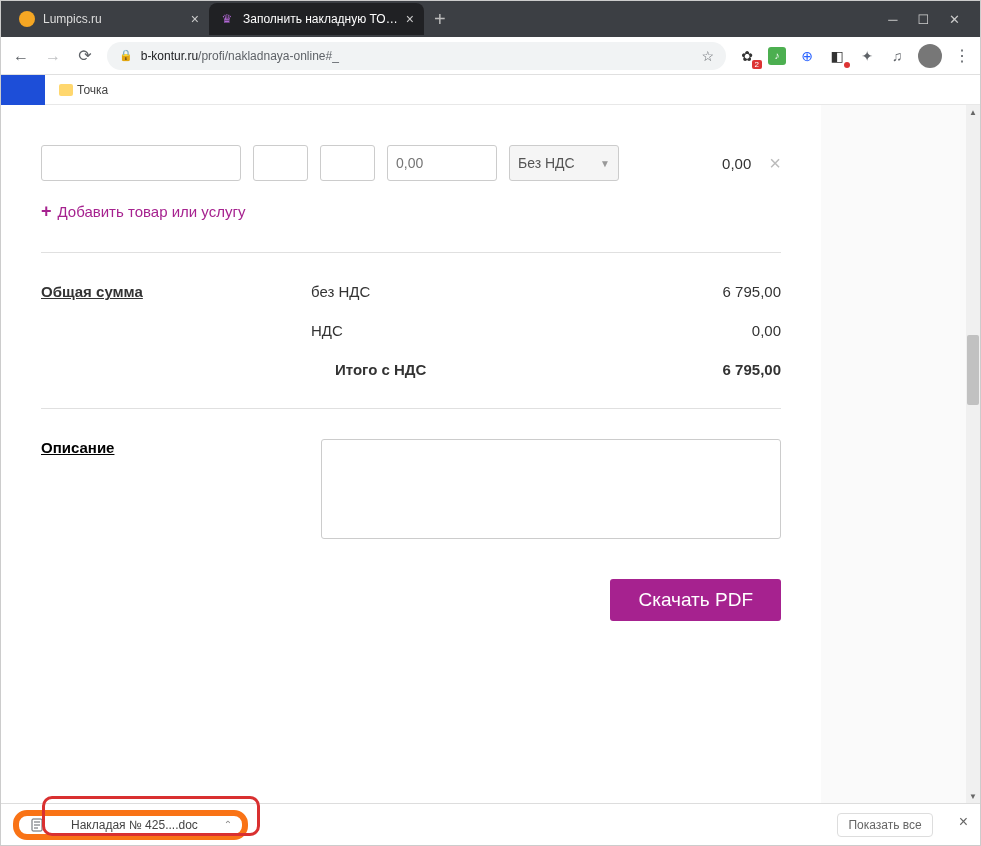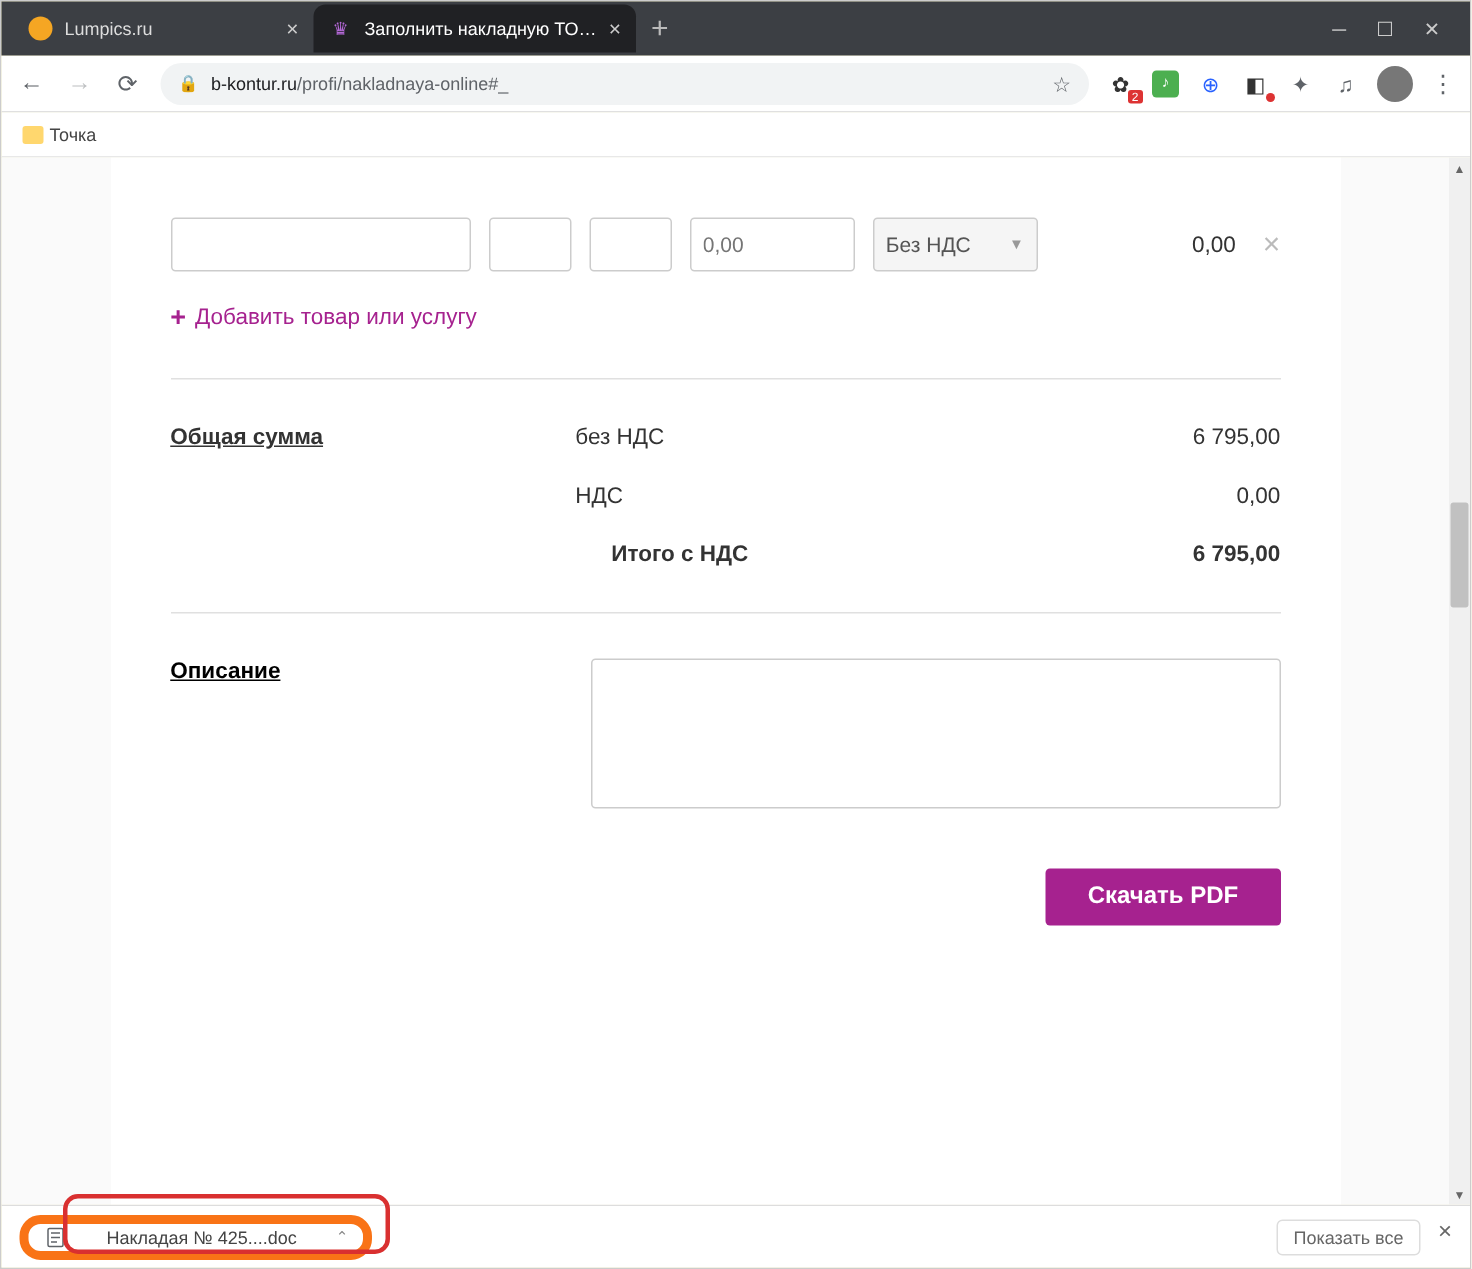--- a/index.html
+++ b/index.html
@@ -1,18 +1,18 @@
 <!DOCTYPE html>
 <html><head>
 <meta charset="utf-8">
 <style>
 * { box-sizing: border-box; margin: 0; padding: 0; font-family: Arial, sans-serif; }
 body { background: #fff; width: 981px; height: 846px; overflow: hidden; position: relative; }
 
-.window-frame { width: 981px; height: 846px; background: #fef9c3; border: 1px solid #ccc; display: flex; flex-direction: column; }
+.window-frame { width: 981px; height: 846px; background: #1d4ed8; border: 1px solid #ccc; display: flex; flex-direction: column; }
 
 .titlebar { height: 36px; background: #3c3f44; display: flex; align-items: center; position: relative; }
 .tabs-row { display: flex; align-items: center; height: 36px; flex: 1; padding-left: 8px; }
 .tab { height: 32px; display: flex; align-items: center; padding: 0 10px; font-size: 12px; color: #ddd; border-radius: 8px 8px 0 0; gap: 8px; max-width: 215px; min-width: 200px; }
 .tab.active { background: #202124; color: #fff; }
 .tab .favicon { width: 16px; height: 16px; border-radius: 50%; display: inline-flex; align-items: center; justify-content: center; }
 .tab .favicon.orange { background: #f5a623; }
 .tab .favicon.crown { color: #b368d6; font-size: 12px; }
 .tab .title { flex: 1; white-space: nowrap; overflow: hidden; text-overflow: ellipsis; font-size: 12px; }
 .tab .close { color: #ccc; font-size: 14px; cursor: pointer; }
@@ -25,26 +25,26 @@
 .addressbar { flex: 1; height: 28px; background: #f1f3f4; border-radius: 14px; display: flex; align-items: center; padding: 0 12px; gap: 8px; }
 .lock-icon { color: #5f6368; font-size: 11px; }
 .url { font-size: 12px; color: #202124; flex: 1; }
 .url .path { color: #5f6368; }
 .star-icon { color: #5f6368; font-size: 14px; cursor: pointer; }
 .ext-icons { display: flex; align-items: center; gap: 12px; }
 .ext-icon { width: 18px; height: 18px; display: inline-flex; align-items: center; justify-content: center; font-size: 14px; cursor: pointer; }
 .avatar { width: 24px; height: 24px; border-radius: 50%; background: #777; cursor: pointer; }
 .kebab { color: #5f6368; font-size: 16px; cursor: pointer; }
 
-.bookmarks-bar { height: 30px; background: #fff; display: flex; align-items: center; padding: 0 14px; gap: 6px; border-bottom: 1px solid #e8e8e8; }
+.bookmarks-bar { height: 30px; background: #fff; display: flex; align-items: center; padding: 0 14px; gap: 6px; border-bottom: 1px solid #e8e8e8; margin-left: 44px; }
 .bookmark-folder { display: flex; align-items: center; gap: 4px; font-size: 12px; color: #444; cursor: pointer; }
 .folder-icon { width: 14px; height: 12px; background: #ffd76e; border-radius: 2px; }
 
 .content { flex: 1; background: #fafafa; position: relative; overflow: hidden; }
-.page-scroll { position: absolute; inset: 0 14px 0 0; background: #fafafa; display: flex; justify-content: center; }
+.page-scroll { position: absolute; inset: 0 14px 0 0; background: #fafafa; display: flex; justify-content: flex-start; }
 .form-card { width: 820px; background: #fff; padding: 20px 40px 60px; margin-top: 0; }
 
 .item-row { display: flex; align-items: center; gap: 12px; margin: 20px 0; }
 .item-row input, .item-row .select-like { height: 36px; border: 1px solid #ccc; border-radius: 3px; padding: 0 8px; font-size: 14px; }
 .fld-name { width: 200px; }
 .fld-qty { width: 55px; }
 .fld-unit { width: 55px; }
 .fld-price { width: 110px; color: #999; }
 .select-like { width: 110px; background: #f5f5f5; display: flex; align-items: center; justify-content: space-between; cursor: pointer; color: #555; }
 .amt-cell { flex: 1; text-align: right; font-size: 15px; color: #333; padding-right: 6px; }
@@ -59,34 +59,34 @@
 .totals .lbl1 { font-weight: bold; text-decoration: underline; }
 .totals .lbl2 {}
 .totals .val { text-align: right; }
 .totals .bold { font-weight: bold; margin-left: 24px; }
 
 .desc-row { display: flex; gap: 30px; margin-bottom: 40px; }
 .desc-label { font-weight: bold; font-size: 15px; width: 250px; text-decoration: underline; }
 .desc-field { flex: 1; height: 100px; border: 1px solid #ccc; border-radius: 3px; padding: 8px; font-size: 14px; resize: none; }
 
 .action-buttons { display: flex; gap: 14px; justify-content: flex-end; }
-.btn-primary { background: #a6228f; color: #fff; border: none; border-radius: 3px; padding: 10px 28px; font-size: 16px; font-weight: bold; cursor: pointer; }
+.btn-primary { background: #a6228f; color: #fff; border: none; border-radius: 3px; padding: 10px 28px; font-size: 19px; font-weight: normal; cursor: pointer; }
 
 .vscroll-track { position: absolute; right: 0; top: 0; bottom: 0; width: 14px; background: #f0f0f0; }
 .vscroll-thumb { position: absolute; right: 1px; width: 12px; height: 70px; top: 230px; background: #c1c1c1; border-radius: 2px; cursor: pointer; }
 .vscroll-arrow { position: absolute; right: 0; width: 14px; height: 14px; display: flex; align-items: center; justify-content: center; color: #666; font-size: 8px; cursor: pointer; }
 .vscroll-arrow.up { top: 0; }
 .vscroll-arrow.down { bottom: 0; }
 
 .downloads-bar { height: 42px; background: #fff; border-top: 1px solid #ddd; display: flex; align-items: center; padding: 0 12px; justify-content: space-between; }
 .dl-chip { display: flex; align-items: center; gap: 26px; height: 30px; padding: 0 10px; border: 6px solid #f97316; border-radius: 14px; font-size: 12px; color: #444; cursor: pointer; }
 .dl-chip .doc-icon { width: 16px; height: 16px; color: #5f6368; display: inline-flex; align-items: center; justify-content: center; }
 .dl-chip .chev { color: #888; font-size: 10px; }
 .highlight-ring { position: absolute; border: 3px solid #d93030; border-radius: 10px; left: 42px; bottom: 10px; width: 218px; height: 40px; pointer-events: none; }
-.dl-right { display: flex; gap: 12px; }
+.dl-right { display: flex; gap: 26px; }
 .show-all { font-size: 12px; color: #666; padding: 4px 10px; border: 1px solid #ddd; border-radius: 4px; cursor: pointer; }
 .dl-close { color: #666; font-size: 16px; cursor: pointer; }
 
 </style>
 </head>
 <body>
 
 <div class="window-frame">
 
   <div class="titlebar">

